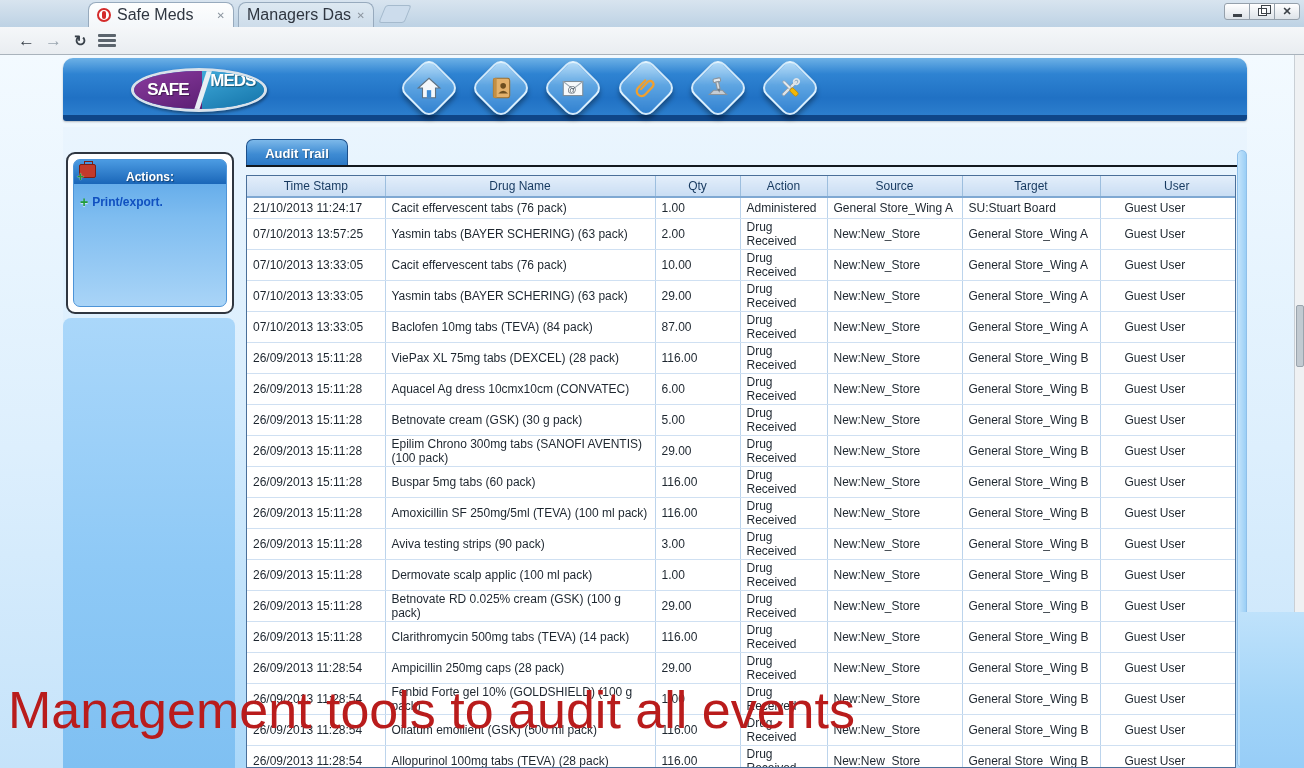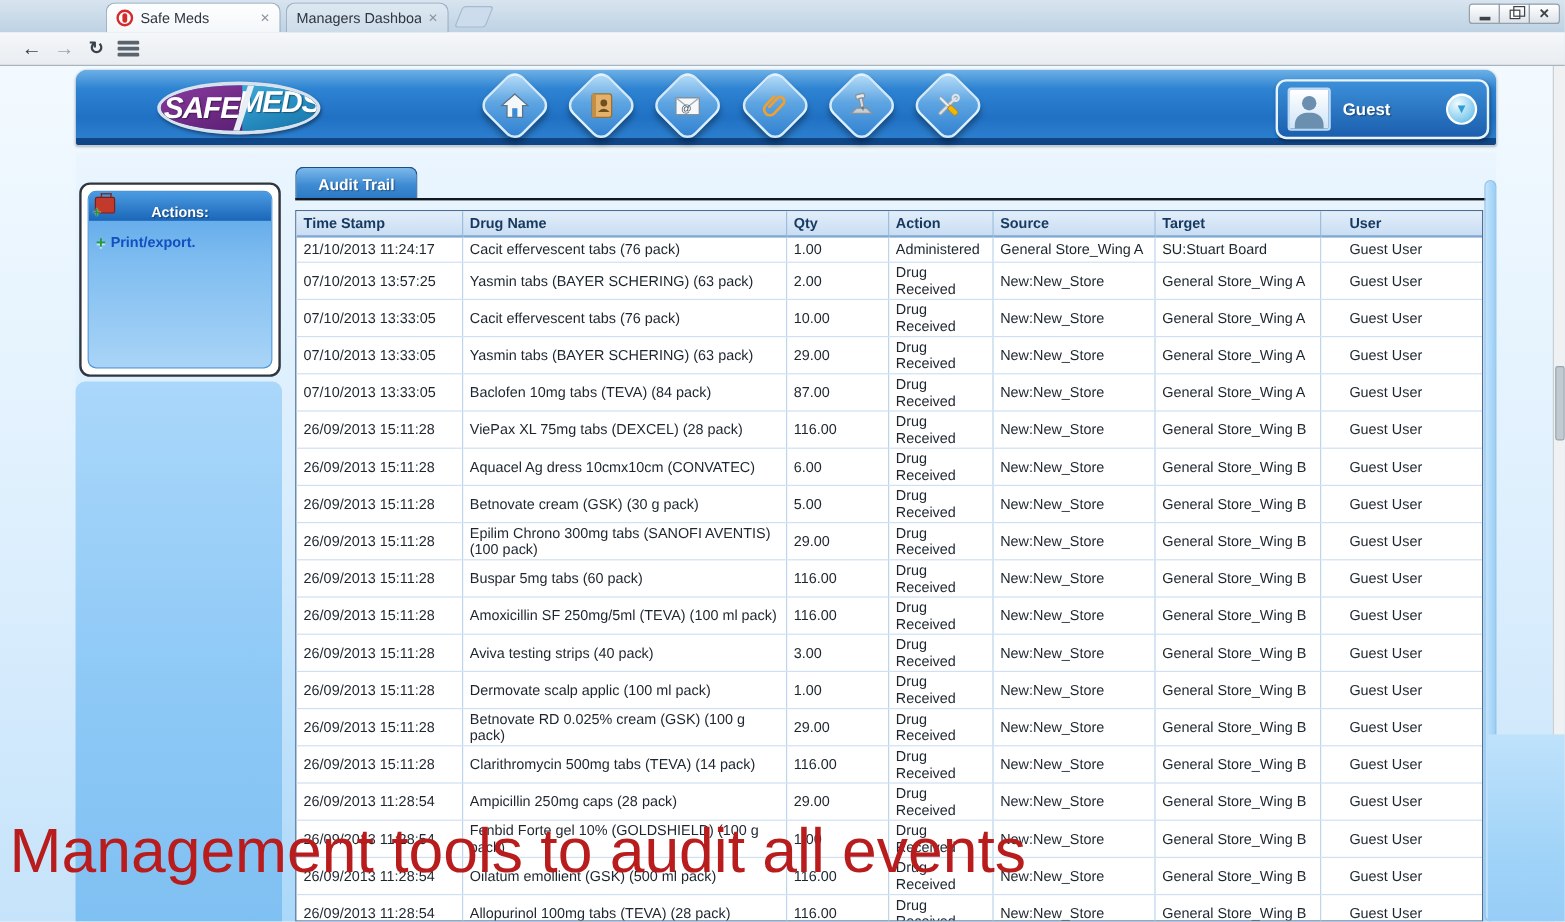--- a/index.html
+++ b/index.html
@@ -6,21 +6,21 @@
     font-family:"Liberation Sans",sans-serif;background:#dfe9f2;position:relative;}
   *{box-sizing:border-box;}
 
   
   .tabstrip{position:absolute;left:0;top:0;width:1304px;height:27px;
     background:linear-gradient(180deg,#d8e4ef 0%,#bdd2e4 100%);}
   .tab{position:absolute;top:2px;height:25px;display:flex;align-items:center;
     border:1px solid #97aabd;border-bottom:none;border-radius:8px 8px 0 0;padding:0 8px;}
   .tab.active{left:88px;width:146px;background:linear-gradient(180deg,#fdfefe,#f4f7fa);z-index:3;}
   .tab.inactive{left:238px;width:136px;background:linear-gradient(180deg,#dde8f1,#cddcea);z-index:2;}
-  .tab-title{font-size:12px;color:#2f3640;white-space:nowrap;overflow:hidden;flex:1;}
+  .tab-title{font-size:16px;color:#2f3640;white-space:nowrap;overflow:hidden;flex:1;}
   .tab-close{font-size:10px;color:#8b959f;margin-left:6px;cursor:default;}
   .favicon{width:14px;height:14px;border-radius:50%;background:#fff;border:2px solid #d42b2b;
     margin-right:6px;position:relative;flex:none;}
   .favicon::before{content:"";position:absolute;left:3px;top:1px;width:4px;height:8px;background:#d42b2b;border-radius:2px;}
   .newtab-stub{position:absolute;left:382px;top:5px;width:26px;height:18px;background:#ccdcec;
     border:1px solid #a5bacd;transform:skewX(-22deg);border-radius:3px;}
   .win-controls{position:absolute;right:4px;top:3px;display:flex;}
   .win-btn{width:26px;height:17px;background:linear-gradient(180deg,#ffffff,#dde3e9);
     border:1px solid #95a0ab;margin-left:-1px;display:flex;align-items:center;justify-content:center;}
   .win-btn:first-child{border-radius:3px 0 0 3px;}
@@ -55,21 +55,21 @@
     background:linear-gradient(180deg,#f3faff 0%,#ddeffd 55%,#c5e3fa 100%);}
 
   .app-header{position:absolute;left:63px;top:3px;width:1184px;height:63px;border-radius:10px 10px 3px 3px;
     background:linear-gradient(180deg,#6db1e6 0%,#2e83d2 28%,#2071c4 70%,#2c7ecd 100%);
     border-bottom:6px solid #0f4688;box-shadow:0 1px 2px rgba(0,0,0,.25);}
   .logo{position:absolute;left:68px;top:10px;width:136px;height:44px;border-radius:50%;
     overflow:hidden;border:3px solid #d9e2ea;box-shadow:1px 2px 3px rgba(0,0,0,.4);display:flex;}
   .logo-left{width:52%;background:linear-gradient(160deg,#8a3b9e,#5c1f74);display:flex;align-items:center;justify-content:center;}
   .logo-right{width:48%;background:linear-gradient(160deg,#3fa9d9,#1372a8);display:flex;align-items:flex-start;justify-content:center;}
   .logo-slash{position:absolute;left:50%;top:-6px;width:5px;height:60px;background:#e8eef4;transform:rotate(18deg);}
-  .logo-txt{color:#fff;font-weight:bold;font-style:italic;font-size:25px;letter-spacing:-1px;text-shadow:1px 1px 1px rgba(0,0,0,.4);}
+  .logo-txt{color:#fff;font-weight:bold;font-size:17px;letter-spacing:-1px;text-shadow:1px 1px 1px rgba(0,0,0,.4);}
 
   .diamond{position:absolute;top:8px;width:44px;height:44px;border-radius:10px;transform:rotate(45deg);
     background:linear-gradient(135deg,#bfe2fa 0%,#5ea5e2 45%,#2d7ecf 100%);
     border:2px solid rgba(235,248,255,.85);box-shadow:3px 3px 5px rgba(0,0,0,.35);}
   .diamond .inner{position:absolute;left:50%;top:50%;transform:translate(-50%,-50%) rotate(-45deg);width:26px;height:26px;}
 
   .guest-box{position:absolute;left:1000px;top:8px;width:178px;height:50px;border-radius:9px;
     background:linear-gradient(180deg,#3c8fd9,#1b5fae);border:2px solid #e9f3fb;display:flex;align-items:center;box-shadow:1px 2px 3px rgba(0,0,0,.3);}
   .avatar{width:36px;height:36px;margin-left:8px;border:2px solid #bcd8f2;border-radius:3px;
     background:linear-gradient(180deg,#ffffff,#cfe4f7);position:relative;overflow:hidden;flex:none;}
@@ -104,21 +104,21 @@
     background:linear-gradient(180deg,#7cb8e9 0%,#3e8bd3 55%,#2a77c4 100%);border:1px solid #1c4f8a;border-bottom:none;
     display:flex;align-items:center;justify-content:center;}
   .audit-tab span{color:#fff;font-weight:bold;font-size:13px;text-shadow:1px 1px 1px rgba(0,0,0,.35);}
   .tab-underline{position:absolute;left:246px;top:110px;width:992px;height:2px;background:#12181e;}
 
   .table-wrap{position:absolute;left:246px;top:120px;width:990px;height:593px;background:#fff;
     border:1px solid #4a6f99;overflow:hidden;}
   table{border-collapse:collapse;table-layout:fixed;width:988px;font-size:12px;}
   col.c0{width:138px}col.c1{width:270px}col.c2{width:85px}col.c3{width:87px}
   col.c4{width:135px}col.c5{width:138px}col.c6{width:135px}
-  th{background:linear-gradient(180deg,#e3eefa,#c9ddf3);color:#16395f;font-weight:bold;text-align:left;
+  th{background:linear-gradient(180deg,#e3eefa,#c9ddf3);color:#16395f;font-weight:normal;text-align:center;
     height:21px;padding:1px 6px;border-right:1px solid #9cbede;border-bottom:2px solid #7fa8d2;margin-top:33px;}
   td{color:#1d262f;height:21px;padding:1px 6px;border-right:1px solid #bcd4ec;border-bottom:1px solid #cfe0f2;
     overflow:hidden;vertical-align:middle;}
   th:last-child,td:last-child{border-right:none;padding-left:24px;}
 
   .app-scrollbar{position:absolute;left:1237px;top:95px;width:10px;height:618px;border-radius:5px;
     background:linear-gradient(90deg,#c4e4fb,#9bcff6);border:1px solid #8fc0ea;}
 
   .br-block{position:absolute;left:1240px;top:557px;width:64px;height:156px;z-index:6;
     background:linear-gradient(180deg,#bfe2fb 0%,#a2d4f8 60%,#97cdf7 100%);}
@@ -238,27 +238,20 @@
               <circle cx="12" cy="3.6" r="2.4" fill="none" stroke="#dde3e8" stroke-width="1.6"></circle>
             </g>
             <g transform="rotate(-45 12 12)">
               <rect x="10.9" y="3" width="2.2" height="10" rx="1" fill="#eceff2" stroke="#97a1aa" stroke-width=".7"></rect>
               <rect x="9.9" y="13" width="4.2" height="8.5" rx="1.8" fill="#f2b705" stroke="#b8860b" stroke-width=".7"></rect>
             </g>
           </svg>
       </span>
     </div>
 
-    <div class="guest-box">
-      <span class="avatar"></span>
-      <span class="guest-name">Guest</span>
-      <span class="drop-btn">
-          <span class="drop-glyph">▼</span>
-        </span>
-    </div>
   </div>
 
   <div class="app-body"></div>
 
   <div class="actions-box">
     <div class="actions-inner">
       <div class="actions-hd">
         <span class="toolbox-ico"></span>
         <span class="actions-title">Actions:</span>
       </div>
@@ -393,21 +386,21 @@
             <td>26/09/2013 15:11:28</td>
             <td>Amoxicillin SF 250mg/5ml (TEVA) (100 ml pack)</td>
             <td>116.00</td>
             <td>Drug Received</td>
             <td>New:New_Store</td>
             <td>General Store_Wing B</td>
             <td>Guest User</td>
           </tr>
           <tr>
             <td>26/09/2013 15:11:28</td>
-            <td>Aviva testing strips (40 pack)</td>
+            <td>Aviva testing strips (90 pack)</td>
             <td>3.00</td>
             <td>Drug Received</td>
             <td>New:New_Store</td>
             <td>General Store_Wing B</td>
             <td>Guest User</td>
           </tr>
           <tr>
             <td>26/09/2013 15:11:28</td>
             <td>Dermovate scalp applic (100 ml pack)</td>
             <td>1.00</td>

